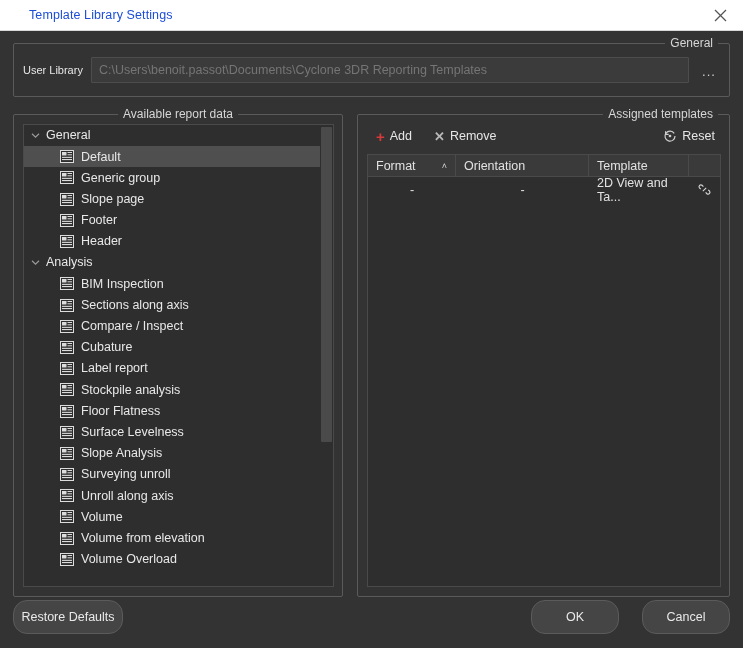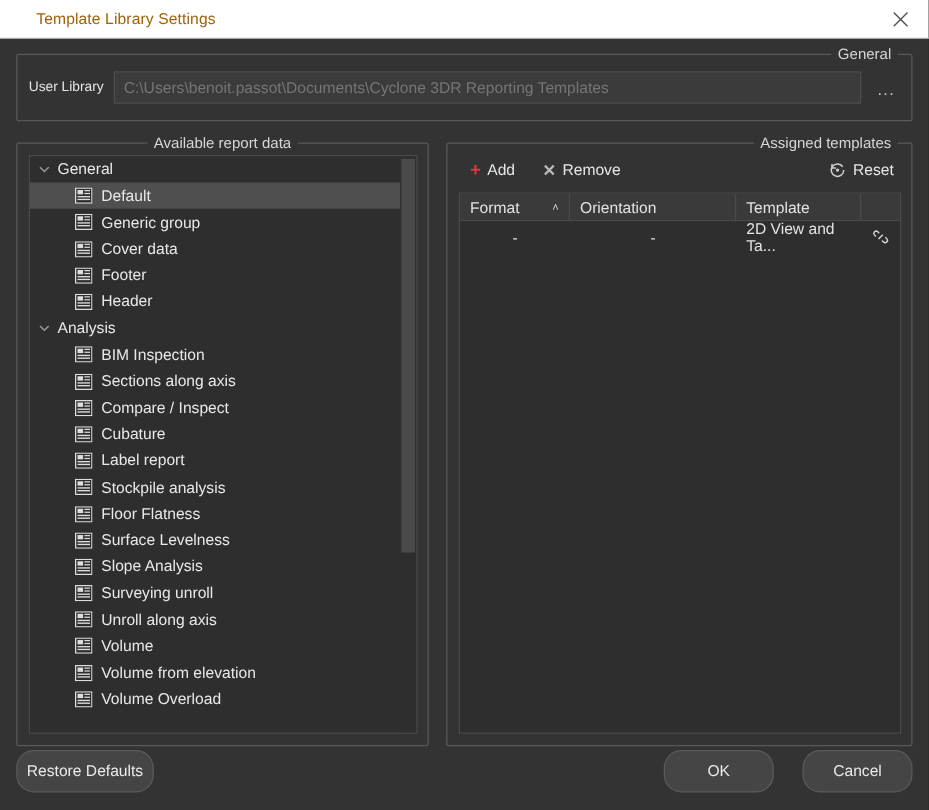--- a/index.html
+++ b/index.html
@@ -14,21 +14,21 @@
   .titlebar {
     height: 31px;
     background: #ffffff;
     display: flex;
     align-items: center;
     justify-content: space-between;
     border-bottom: 1px solid #d8d8d8;
   }
   .titlebar-title {
     font-size: 12.5px;
-    color: #a16207;
+    color: #1d4ed8;
     padding-left: 29px;
     letter-spacing: .1px;
   }
   .close-btn {
     width: 46px; height: 30px;
     display: flex; align-items: center; justify-content: center;
     cursor: pointer;
   }
   .close-btn svg { display:block; }
 
@@ -341,21 +341,21 @@
                 <span class="doc-icon">
                   <svg width="14" height="13" viewBox="0 0 14 13" aria-hidden="true" style="display:block">
       <rect x="0.5" y="0.5" width="13" height="12" fill="#2e2e2e" stroke="#dcdcdc" stroke-width="1"></rect>
       <rect x="2" y="2" width="4.5" height="3.5" fill="#dcdcdc"></rect>
       <rect x="7.5" y="2" width="4.5" height="1" fill="#dcdcdc"></rect>
       <rect x="7.5" y="4.3" width="4.5" height="1" fill="#dcdcdc"></rect>
       <rect x="2" y="6.8" width="10" height="1.1" fill="#dcdcdc"></rect>
       <rect x="2" y="9" width="10" height="1.1" fill="#dcdcdc"></rect>
     </svg>
                 </span>
-                <span class="node-label">Cover data</span>
+                <span class="node-label">Slope page</span>
               </div>
               <div class="tree-node child">
                 <span class="doc-icon">
                   <svg width="14" height="13" viewBox="0 0 14 13" aria-hidden="true" style="display:block">
       <rect x="0.5" y="0.5" width="13" height="12" fill="#2e2e2e" stroke="#dcdcdc" stroke-width="1"></rect>
       <rect x="2" y="2" width="4.5" height="3.5" fill="#dcdcdc"></rect>
       <rect x="7.5" y="2" width="4.5" height="1" fill="#dcdcdc"></rect>
       <rect x="7.5" y="4.3" width="4.5" height="1" fill="#dcdcdc"></rect>
       <rect x="2" y="6.8" width="10" height="1.1" fill="#dcdcdc"></rect>
       <rect x="2" y="9" width="10" height="1.1" fill="#dcdcdc"></rect>

